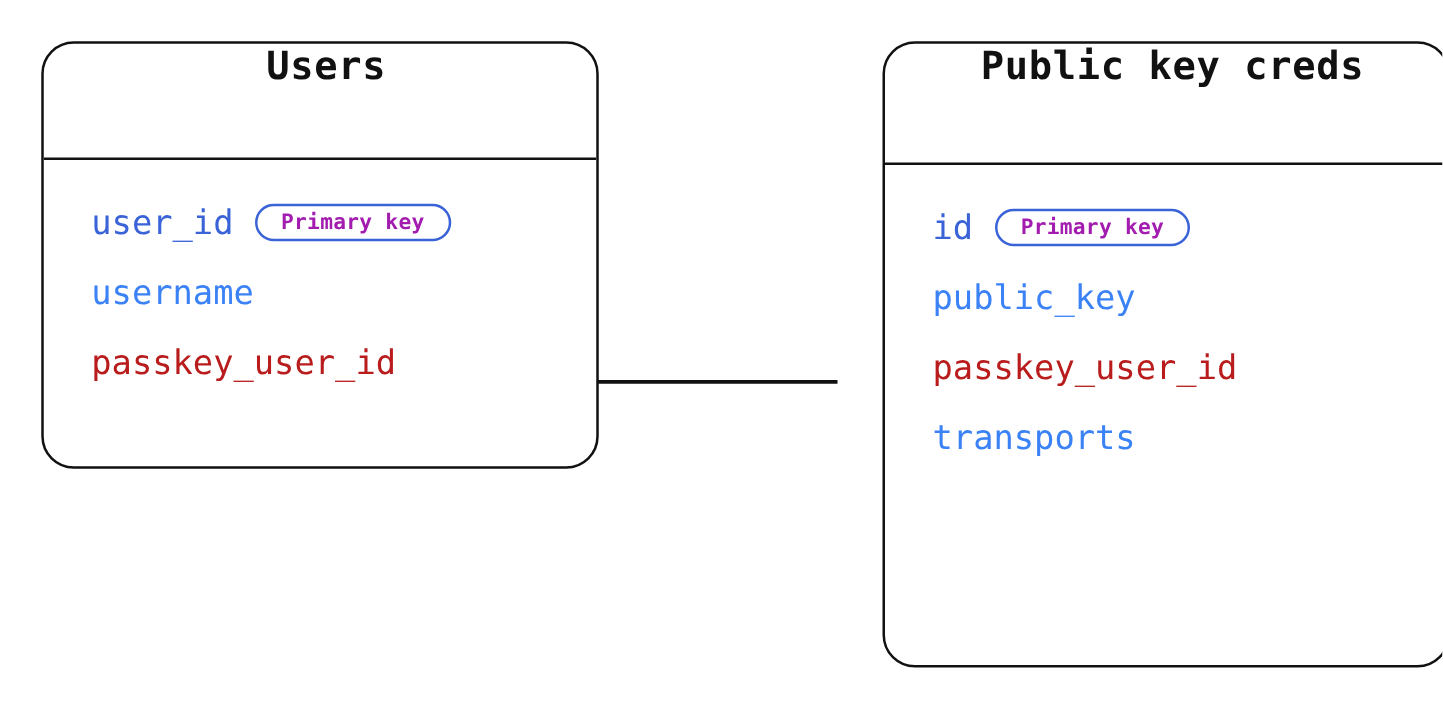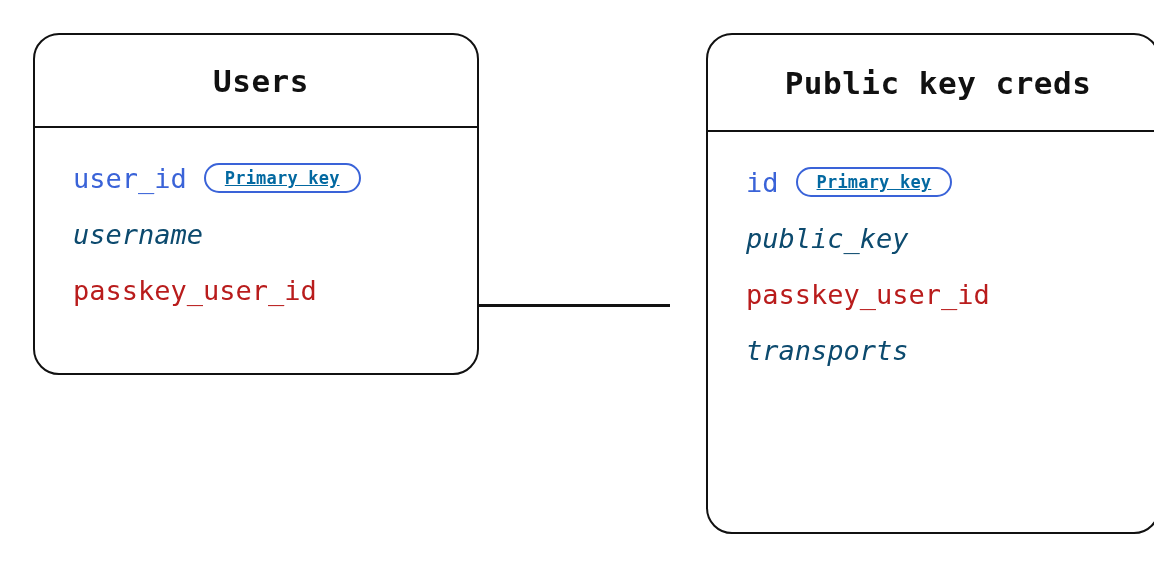--- a/index.html
+++ b/index.html
@@ -25,21 +25,21 @@
     box-sizing: border-box;
     background: #ffffff;
     border: 2.5px solid #111111;
     border-radius: 26px;
     overflow: hidden;
   }
   .entity-header {
     box-sizing: border-box;
     width: 100%;
     display: flex;
-    align-items: center;
+    align-items: flex-start;
     justify-content: center;
     border-bottom: 2.5px solid #111111;
     padding-left: 10px;
   }
   .entity-title {
     font-family: "DejaVu Sans Mono", "Liberation Mono", monospace;
     font-weight: bold;
     font-size: 31px;
     letter-spacing: 0.5px;
     color: #111111;
@@ -59,42 +59,41 @@
   }
   .field-name {
     font-family: "DejaVu Sans Mono", "Liberation Mono", monospace;
     font-size: 27px;
     line-height: 1;
     color: #111111;
     white-space: nowrap;
   }
   .field-name.pk   { color: #3a63d8; }
   .field-name.fk   { color: #b91c1c; }
-  .field-name.plain{ color: #0c4a6e; font-style: italic; }
+  .field-name.plain{ color: #3b82f6; }
 
   
   .badge {
     display: inline-flex;
     align-items: center;
     justify-content: center;
     margin-left: 17px;
     height: 30px;
     padding: 0 19px;
     border: 2px solid #3a63d8;
     border-radius: 16px;
     box-sizing: border-box;
   }
   .badge-label {
     font-family: "DejaVu Sans Mono", "Liberation Mono", monospace;
     font-weight: bold;
     font-size: 17px;
     letter-spacing: 0.2px;
-    color: #0369a1;
+    color: #a21caf;
     white-space: nowrap;
-    text-decoration: underline;
   }
 
   
   .connector {
     position: absolute;
     background: #111111;
     height: 2.5px;
   }
 </style>
 </head>

